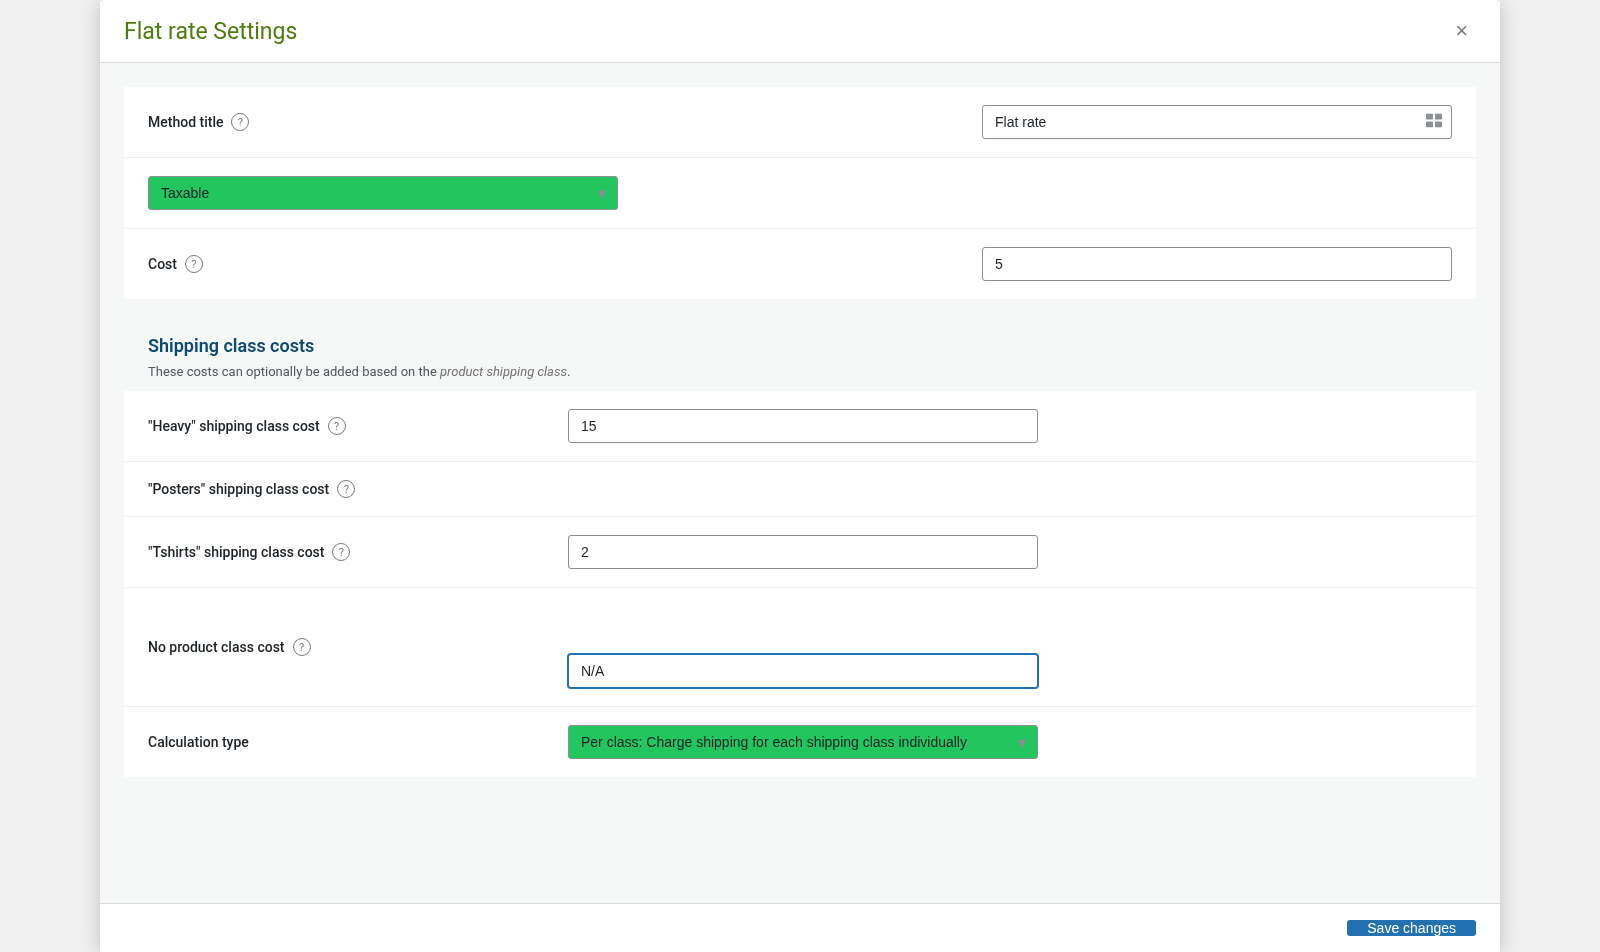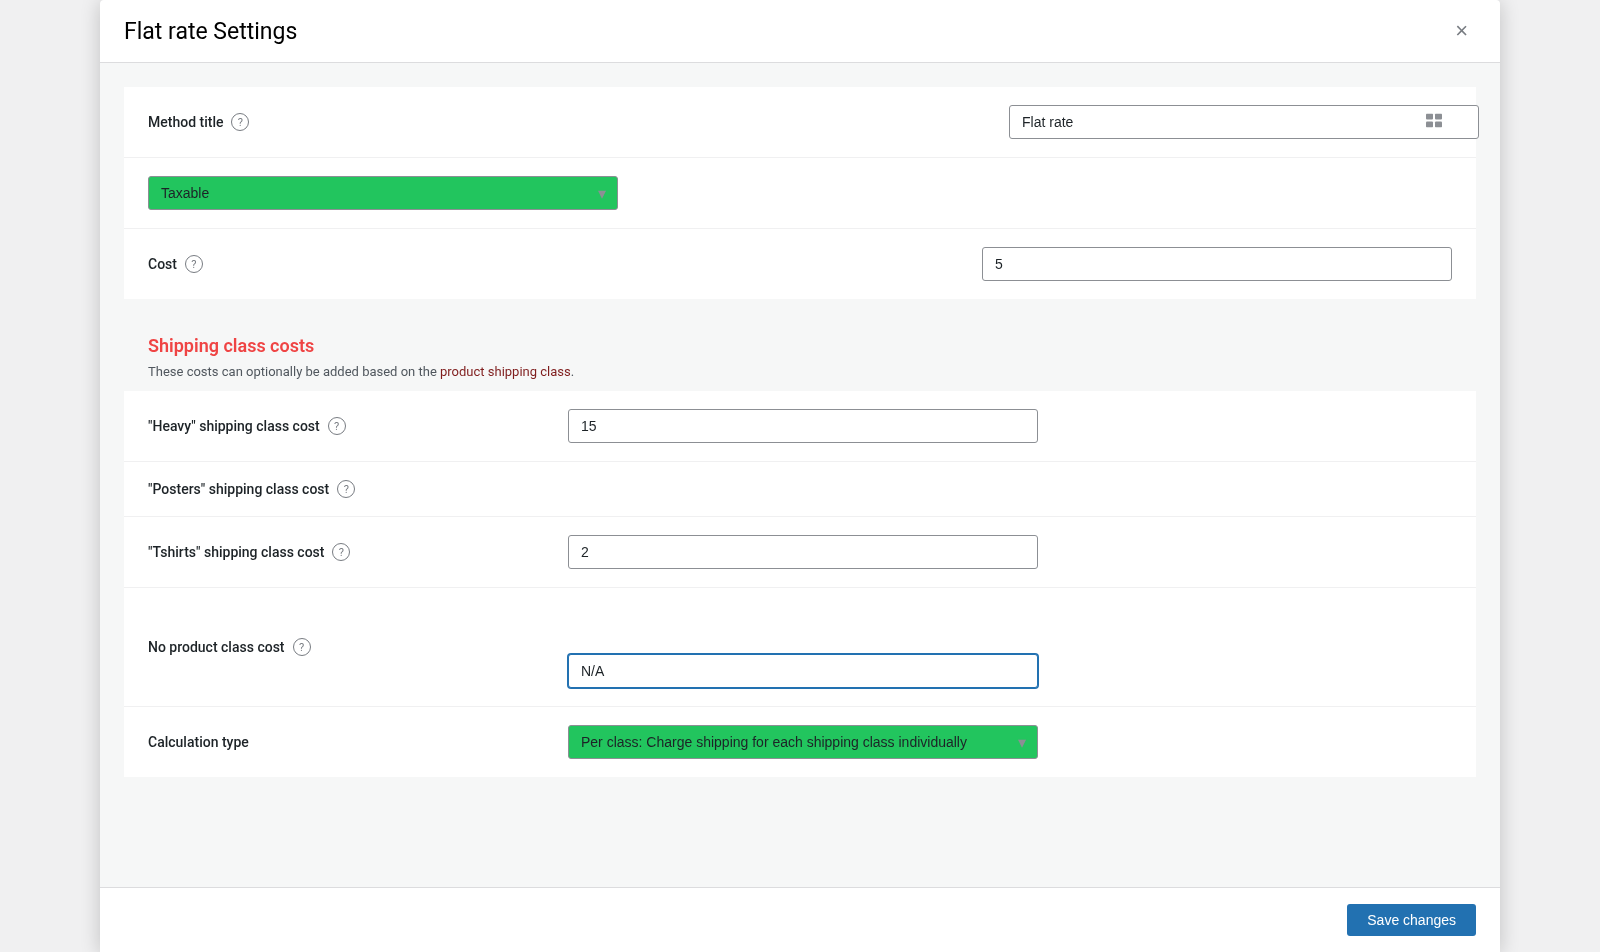--- a/index.html
+++ b/index.html
@@ -32,21 +32,21 @@
       display: flex;
       align-items: center;
       justify-content: space-between;
       padding: 16px 24px;
       border-bottom: 1px solid #dcdcde;
     }
 
     .modal-title {
       font-size: 23px;
       font-weight: 400;
-      color: #000000;
+      color: #4d7c0f;
       text-align: right;
     }
 
     .close-btn {
       background: none;
       border: none;
       cursor: pointer;
       font-size: 22px;
       color: #787c82;
       padding: 4px 8px;
@@ -108,21 +108,20 @@
       box-shadow: 0 0 0 1px #2271b1;
       margin-top: 48px;
     }
 
     .text-input-with-icon {
       position: relative;
     }
 
     .text-input-with-icon .text-input {
       padding-right: 36px;
-      margin-left: 27px;
     }
 
     .input-icon {
       position: absolute;
       right: 10px;
       top: 50%;
       transform: translateY(-50%);
       color: #8c8f94;
     }
 
@@ -149,53 +148,54 @@
       right: 12px;
       top: 50%;
       transform: translateY(-50%);
       pointer-events: none;
       color: #8c8f94;
     }
 
     .section-title {
       font-size: 18px;
       font-weight: 600;
-      color: #ef4444;
+      color: #0c4a6e;
       margin-bottom: 8px;
     }
 
     .section-desc {
       font-size: 13px;
       color: #50575e;
     }
 
     .section-desc a {
-      color: #7f1d1d;
+      color: #737373;
       text-decoration: none;
+      font-style: italic;
     }
 
     .white-bg {
       background: #fff;
     }
 
     .modal-footer {
       display: flex;
       align-items: center;
       justify-content: flex-end;
       padding: 16px 24px;
       border-top: 1px solid #dcdcde;
       background: #fff;
     }
 
     .save-btn {
       background: #2271b1;
       color: #fff;
       border: none;
       border-radius: 3px;
-      padding: 8px 20px;
+      padding: 0 20px;
       font-size: 14px;
       cursor: pointer;
       font-weight: 500;
     }
 
     .section-header-area {
       background: #f6f7f7;
       padding: 20px 24px 12px 24px;
     }
 

